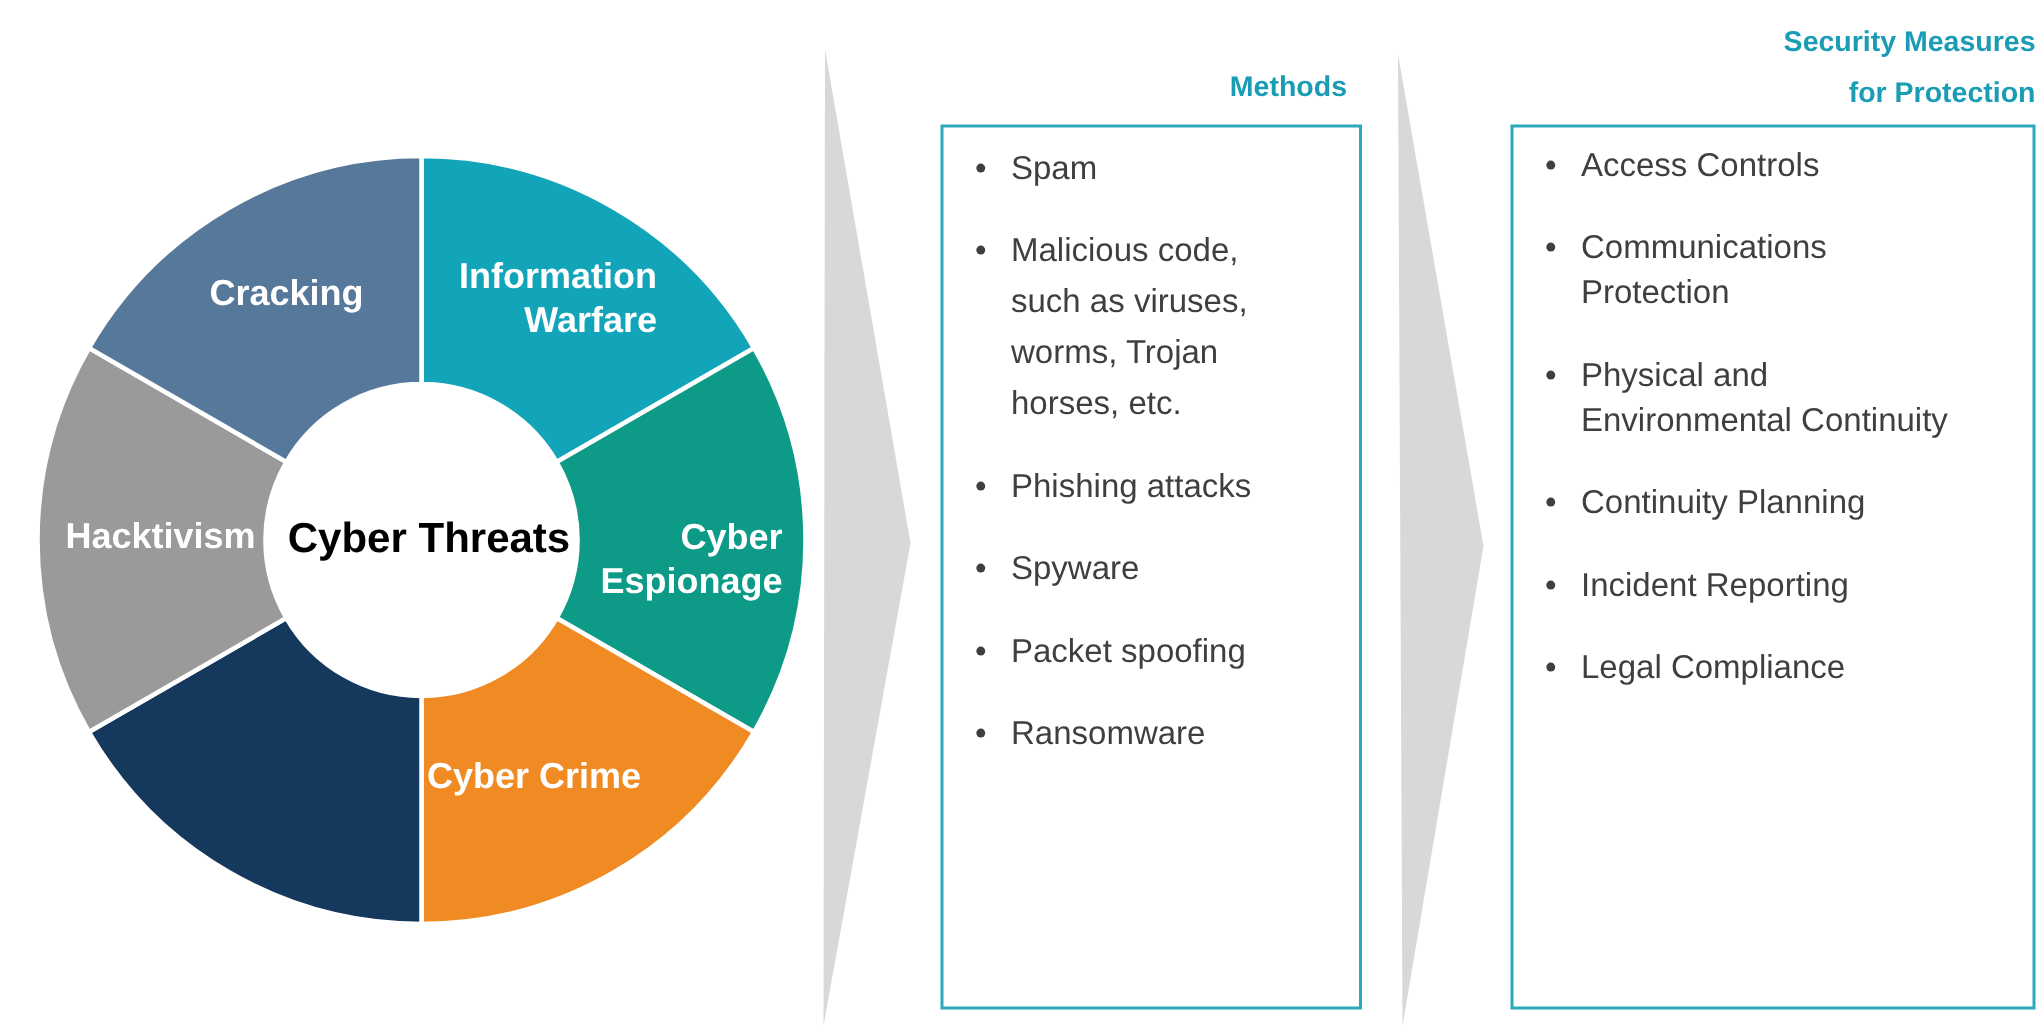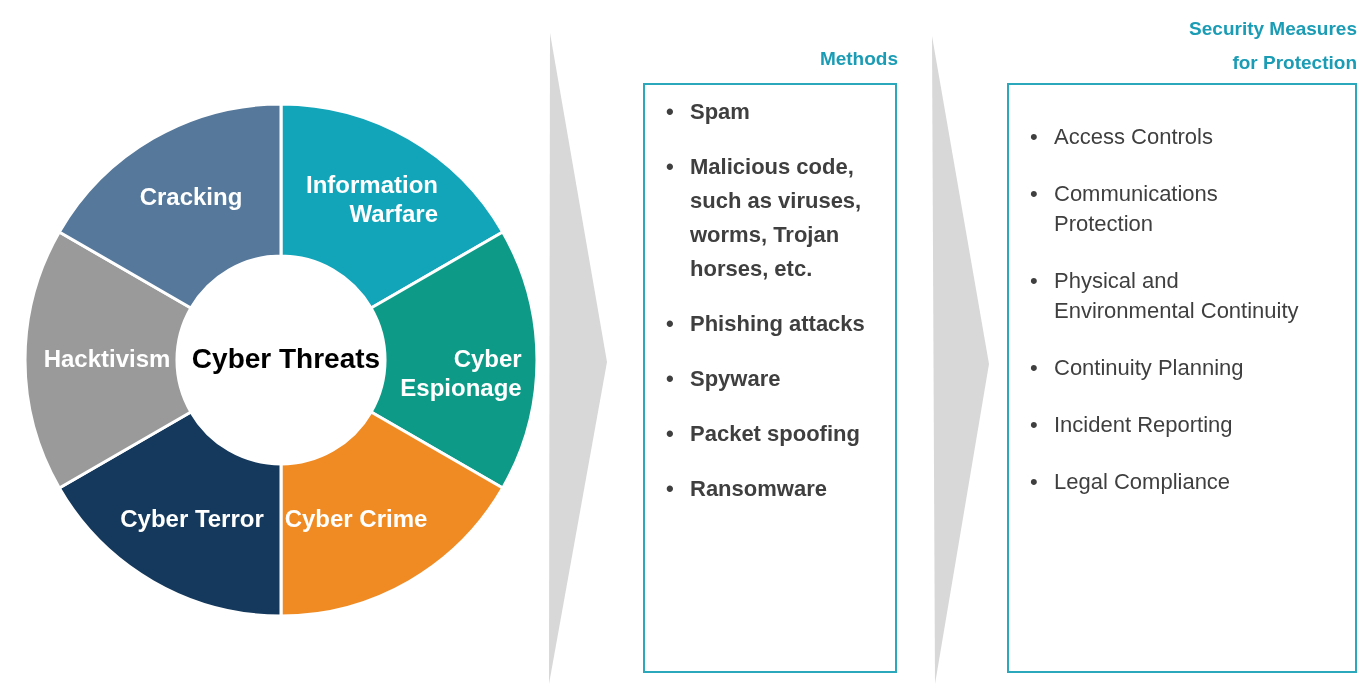--- a/index.html
+++ b/index.html
@@ -56,21 +56,21 @@
 
   
   .panel-box {
     position: absolute;
     top: 83px;
     height: 590px;
     box-sizing: border-box;
     border: 2px solid #2ca8bc;
     background: #ffffff;
   }
-  #methods-box  { left: 643px;  width: 254px; font-weight: bold; }
+  #methods-box  { left: 627px;  width: 281px; }
   #security-box { left: 1007px; width: 350px; }
 
   ul.bullets {
     list-style: none;
     margin: 0;
     padding: 10px 10px 0 0;
   }
   ul.bullets li {
     position: relative;
     padding-left: 45px;
@@ -78,21 +78,21 @@
     font-size: 22px;
     white-space: pre-line;
   }
   ul.bullets li::before {
     content: "\2022";
     position: absolute;
     left: 21px;
     top: 0;
   }
   #methods-box li  { line-height: 34px; margin-bottom: 21px; }
-  #security-box li { line-height: 30px; margin-bottom: 25px; margin-top: 27px; }
+  #security-box li { line-height: 30px; margin-bottom: 25px; }
 </style>
 </head>
 <body>
 
 <div class="stage">
 
   <svg class="layer" width="1359" height="687" viewBox="0 0 1359 687">
     <polygon points="550,33 607,362 549,684" fill="#d8d8d8"></polygon>
     <polygon points="932,36 989,364 935,684" fill="#d8d8d8"></polygon>
     <g id="donut-segments">
@@ -103,21 +103,20 @@
         <path d="M 59.3 488.0 A 256 256 0 0 1 59.3 232.0 L 190.9 308.0 A 104 104 0 0 0 190.9 412.0 Z" fill="#9a9a9a" stroke="#ffffff" stroke-width="3"></path>
         <path d="M 59.3 232.0 A 256 256 0 0 1 281.0 104.0 L 281.0 256.0 A 104 104 0 0 0 190.9 308.0 Z" fill="#56789b" stroke="#ffffff" stroke-width="3"></path>
       </g>
   </svg>
 
   <div class="seg-label lbl-info">Information
 Warfare</div>
   <div class="seg-label lbl-esp">Cyber
 Espionage</div>
   <div class="seg-label lbl-crime">Cyber Crime</div>
-  <div class="seg-label lbl-terror">Cyber Terror</div>
   <div class="seg-label lbl-hack">Hacktivism</div>
   <div class="seg-label lbl-crack">Cracking</div>
 
   <div class="center-label">Cyber Threats</div>
 
   <div class="panel-title" id="methods-title">Methods</div>
   <div class="panel-box" id="methods-box">
     <ul class="bullets">
       <li>Spam</li>
       <li>Malicious code,

